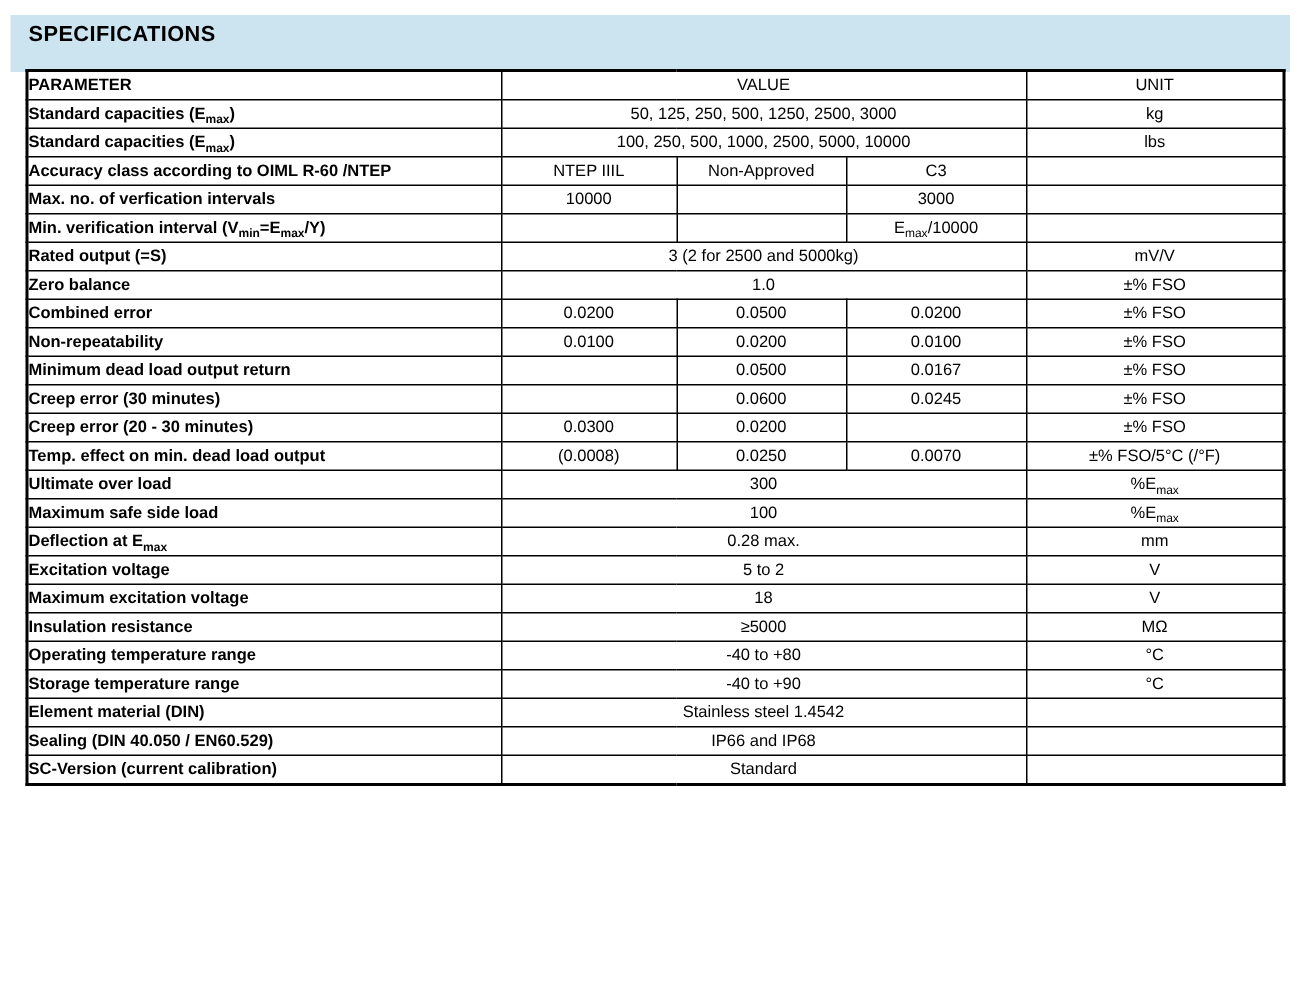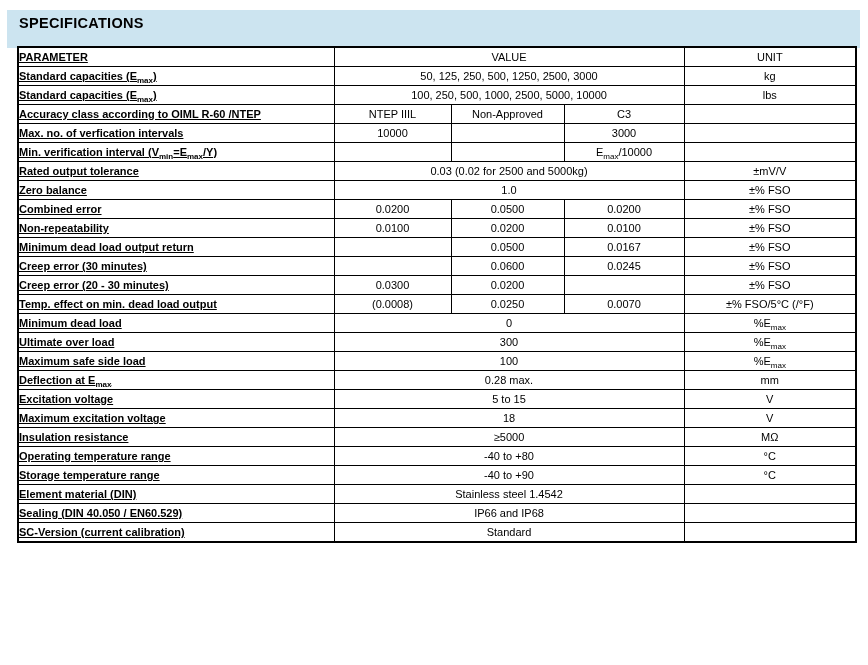--- a/index.html
+++ b/index.html
@@ -42,21 +42,20 @@
     height: 18px;
     padding: 0;
     overflow: hidden;
     white-space: nowrap;
     line-height: 18px;
   }
   td.param {
     text-align: left;
     padding-left: 8px;
     font-weight: bold;
-    text-decoration: underline;
   }
   td.val, td.unit {
     text-align: center;
     font-weight: normal;
   }
   .bold { font-weight: bold; }
   sub {
     font-size: 8px;
     line-height: 0;
   }
@@ -107,23 +106,23 @@
         <td class="unit"></td>
       </tr>
       <tr>
         <td class="param">Min. verification interval (V<sub>min</sub>=E<sub>max</sub>/Y)</td>
         <td class="val"></td>
         <td class="val"></td>
         <td class="val">E<sub>max</sub>/10000</td>
         <td class="unit"></td>
       </tr>
       <tr>
-        <td class="param">Rated output tolerance</td>
-        <td class="val" colspan="3">0.03 (0.02 for 2500 and 5000kg)</td>
-        <td class="unit">±mV/V</td>
+        <td class="param">Rated output (=S)</td>
+        <td class="val" colspan="3">3 (2 for 2500 and 5000kg)</td>
+        <td class="unit">mV/V</td>
       </tr>
       <tr>
         <td class="param">Zero balance</td>
         <td class="val" colspan="3">1.0</td>
         <td class="unit">±% FSO</td>
       </tr>
       <tr>
         <td class="param">Combined error</td>
         <td class="val">0.0200</td>
         <td class="val">0.0500</td>
@@ -159,42 +158,37 @@
         <td class="unit">±% FSO</td>
       </tr>
       <tr>
         <td class="param">Temp. effect on min. dead load output</td>
         <td class="val">(0.0008)</td>
         <td class="val">0.0250</td>
         <td class="val">0.0070</td>
         <td class="unit">±% FSO/5°C (/°F)</td>
       </tr>
       <tr>
-        <td class="param">Minimum dead load</td>
-        <td class="val" colspan="3">0</td>
-        <td class="unit">%E<sub>max</sub></td>
-      </tr>
-      <tr>
         <td class="param">Ultimate over load</td>
         <td class="val" colspan="3">300</td>
         <td class="unit">%E<sub>max</sub></td>
       </tr>
       <tr>
         <td class="param">Maximum safe side load</td>
         <td class="val" colspan="3">100</td>
         <td class="unit">%E<sub>max</sub></td>
       </tr>
       <tr>
         <td class="param">Deflection at E<sub>max</sub></td>
         <td class="val" colspan="3">0.28 max.</td>
         <td class="unit">mm</td>
       </tr>
       <tr>
         <td class="param">Excitation voltage</td>
-        <td class="val" colspan="3">5 to 15</td>
+        <td class="val" colspan="3">5 to 2</td>
         <td class="unit">V</td>
       </tr>
       <tr>
         <td class="param">Maximum excitation voltage</td>
         <td class="val" colspan="3">18</td>
         <td class="unit">V</td>
       </tr>
       <tr>
         <td class="param">Insulation resistance</td>
         <td class="val" colspan="3">≥5000</td>

